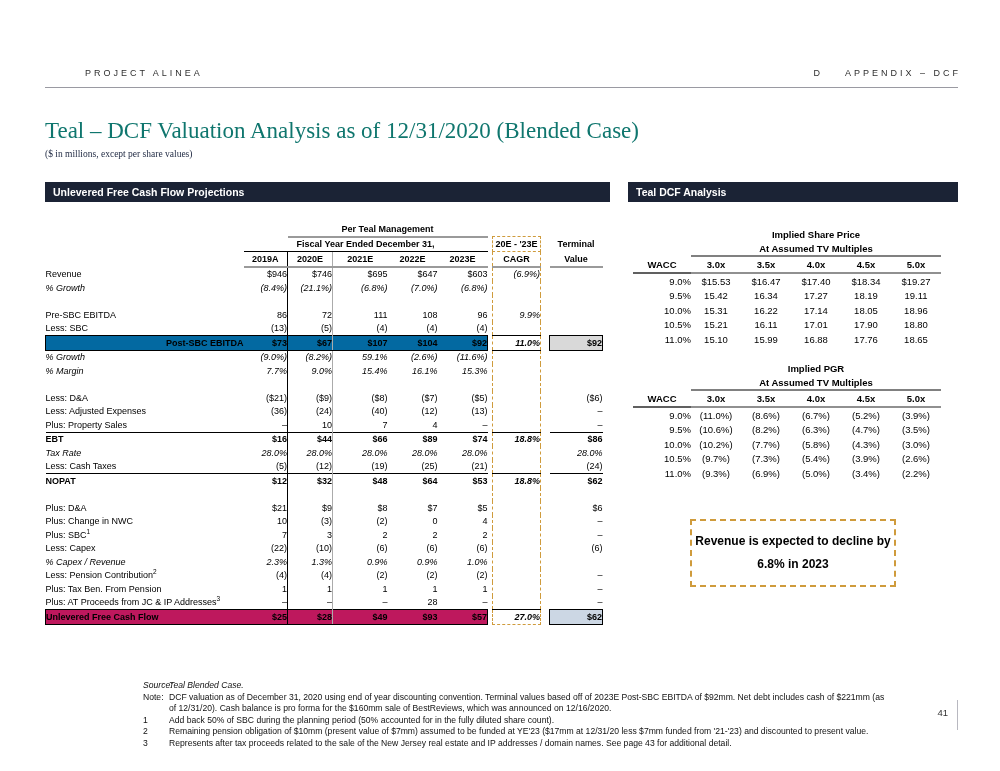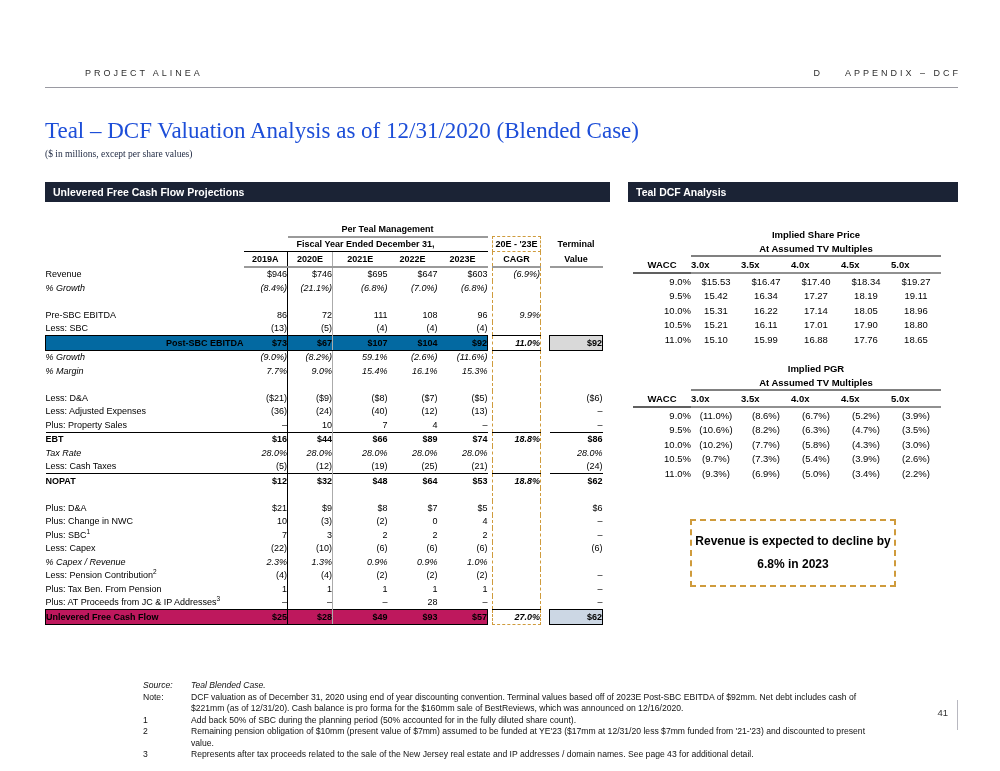--- a/index.html
+++ b/index.html
@@ -7,21 +7,21 @@
         font-family:"Liberation Sans",sans-serif;color:#000;overflow:hidden;}
 
   
   .tophdr-left{position:absolute;left:45px;top:68px;font-size:9px;letter-spacing:3px;color:#2e2e2e;margin-left:40px;}
   .tophdr-right{position:absolute;right:39px;top:68px;font-size:9px;letter-spacing:3px;color:#2e2e2e;}
   .tophdr-right .pfx{margin-right:22px;}
   .toprule{position:absolute;left:45px;top:87px;width:913px;border-top:1px solid #9a9aa2;}
 
   
   .title{position:absolute;left:45px;top:118px;font-family:"Liberation Serif",serif;
-         font-size:23px;color:#1d4ed8;white-space:nowrap;}
+         font-size:23px;color:#0f766e;white-space:nowrap;}
   .subtitle{position:absolute;left:45px;top:149px;font-family:"Liberation Serif",serif;
          font-size:9.5px;color:#1d2740;}
 
   
   .bar{position:absolute;top:182px;height:20px;background:#1b2335;color:#fff;
        font-size:10.5px;font-weight:bold;line-height:20px;padding-left:8px;box-sizing:border-box;}
   .bar-left{left:45px;width:565px;}
   .bar-right{left:628px;width:330px;}
 
   
@@ -65,35 +65,35 @@
 
   
   .rt-wrap{position:absolute;}
   .rt-share{left:633px;top:227px;}
   .rt-pgr{left:633px;top:361px;}
   table.rt{border-collapse:collapse;table-layout:fixed;font-size:9.5px;}
   table.rt td{padding:0;white-space:nowrap;}
   td.rt-t1{font-weight:bold;text-align:center;height:14px;}
   td.rt-t2{font-weight:bold;text-align:center;height:14px;border-bottom:2px solid #808080;}
   td.rt-corner{font-weight:bold;text-align:center;height:15px;border-bottom:2px solid #606060;}
-  td.rt-h{font-weight:bold;height:15px;border-bottom:2px solid #909090;margin-top:22px;}
+  td.rt-h{font-weight:bold;text-align:center;height:15px;border-bottom:2px solid #909090;margin-top:22px;}
   td.rt-w{text-align:right;padding-right:10px;height:14.5px;}
   td.rt-v{text-align:center;height:14.5px;}
 
   
   .callout{position:absolute;left:690px;top:519px;width:206px;height:68px;
            border:2px dashed #cf9b3c;box-sizing:border-box;text-align:center;
            font-weight:bold;font-size:12px;color:#000;padding-top:13px;}
   .callout .l2{margin-top:9px;}
 
   
   .notes{position:absolute;left:143px;top:680px;width:745px;font-size:8.6px;line-height:11.5px;color:#111;}
   .fn-row{display:flex;}
   .fn-lab{width:26px;flex:0 0 26px;}
-  .fn-txt{flex:1;margin-left:22px;}
+  .fn-txt{flex:1;}
   .fn-italic{font-style:italic;}
 
   .pagenum{position:absolute;left:920px;top:707px;width:28px;text-align:right;font-size:9.5px;color:#333;}
   .pagenum-rule{position:absolute;left:957px;top:700px;height:30px;border-left:1px solid #b8b8c0;}
 </style>
 </head>
 <body>
 
 <div class="page">
 

